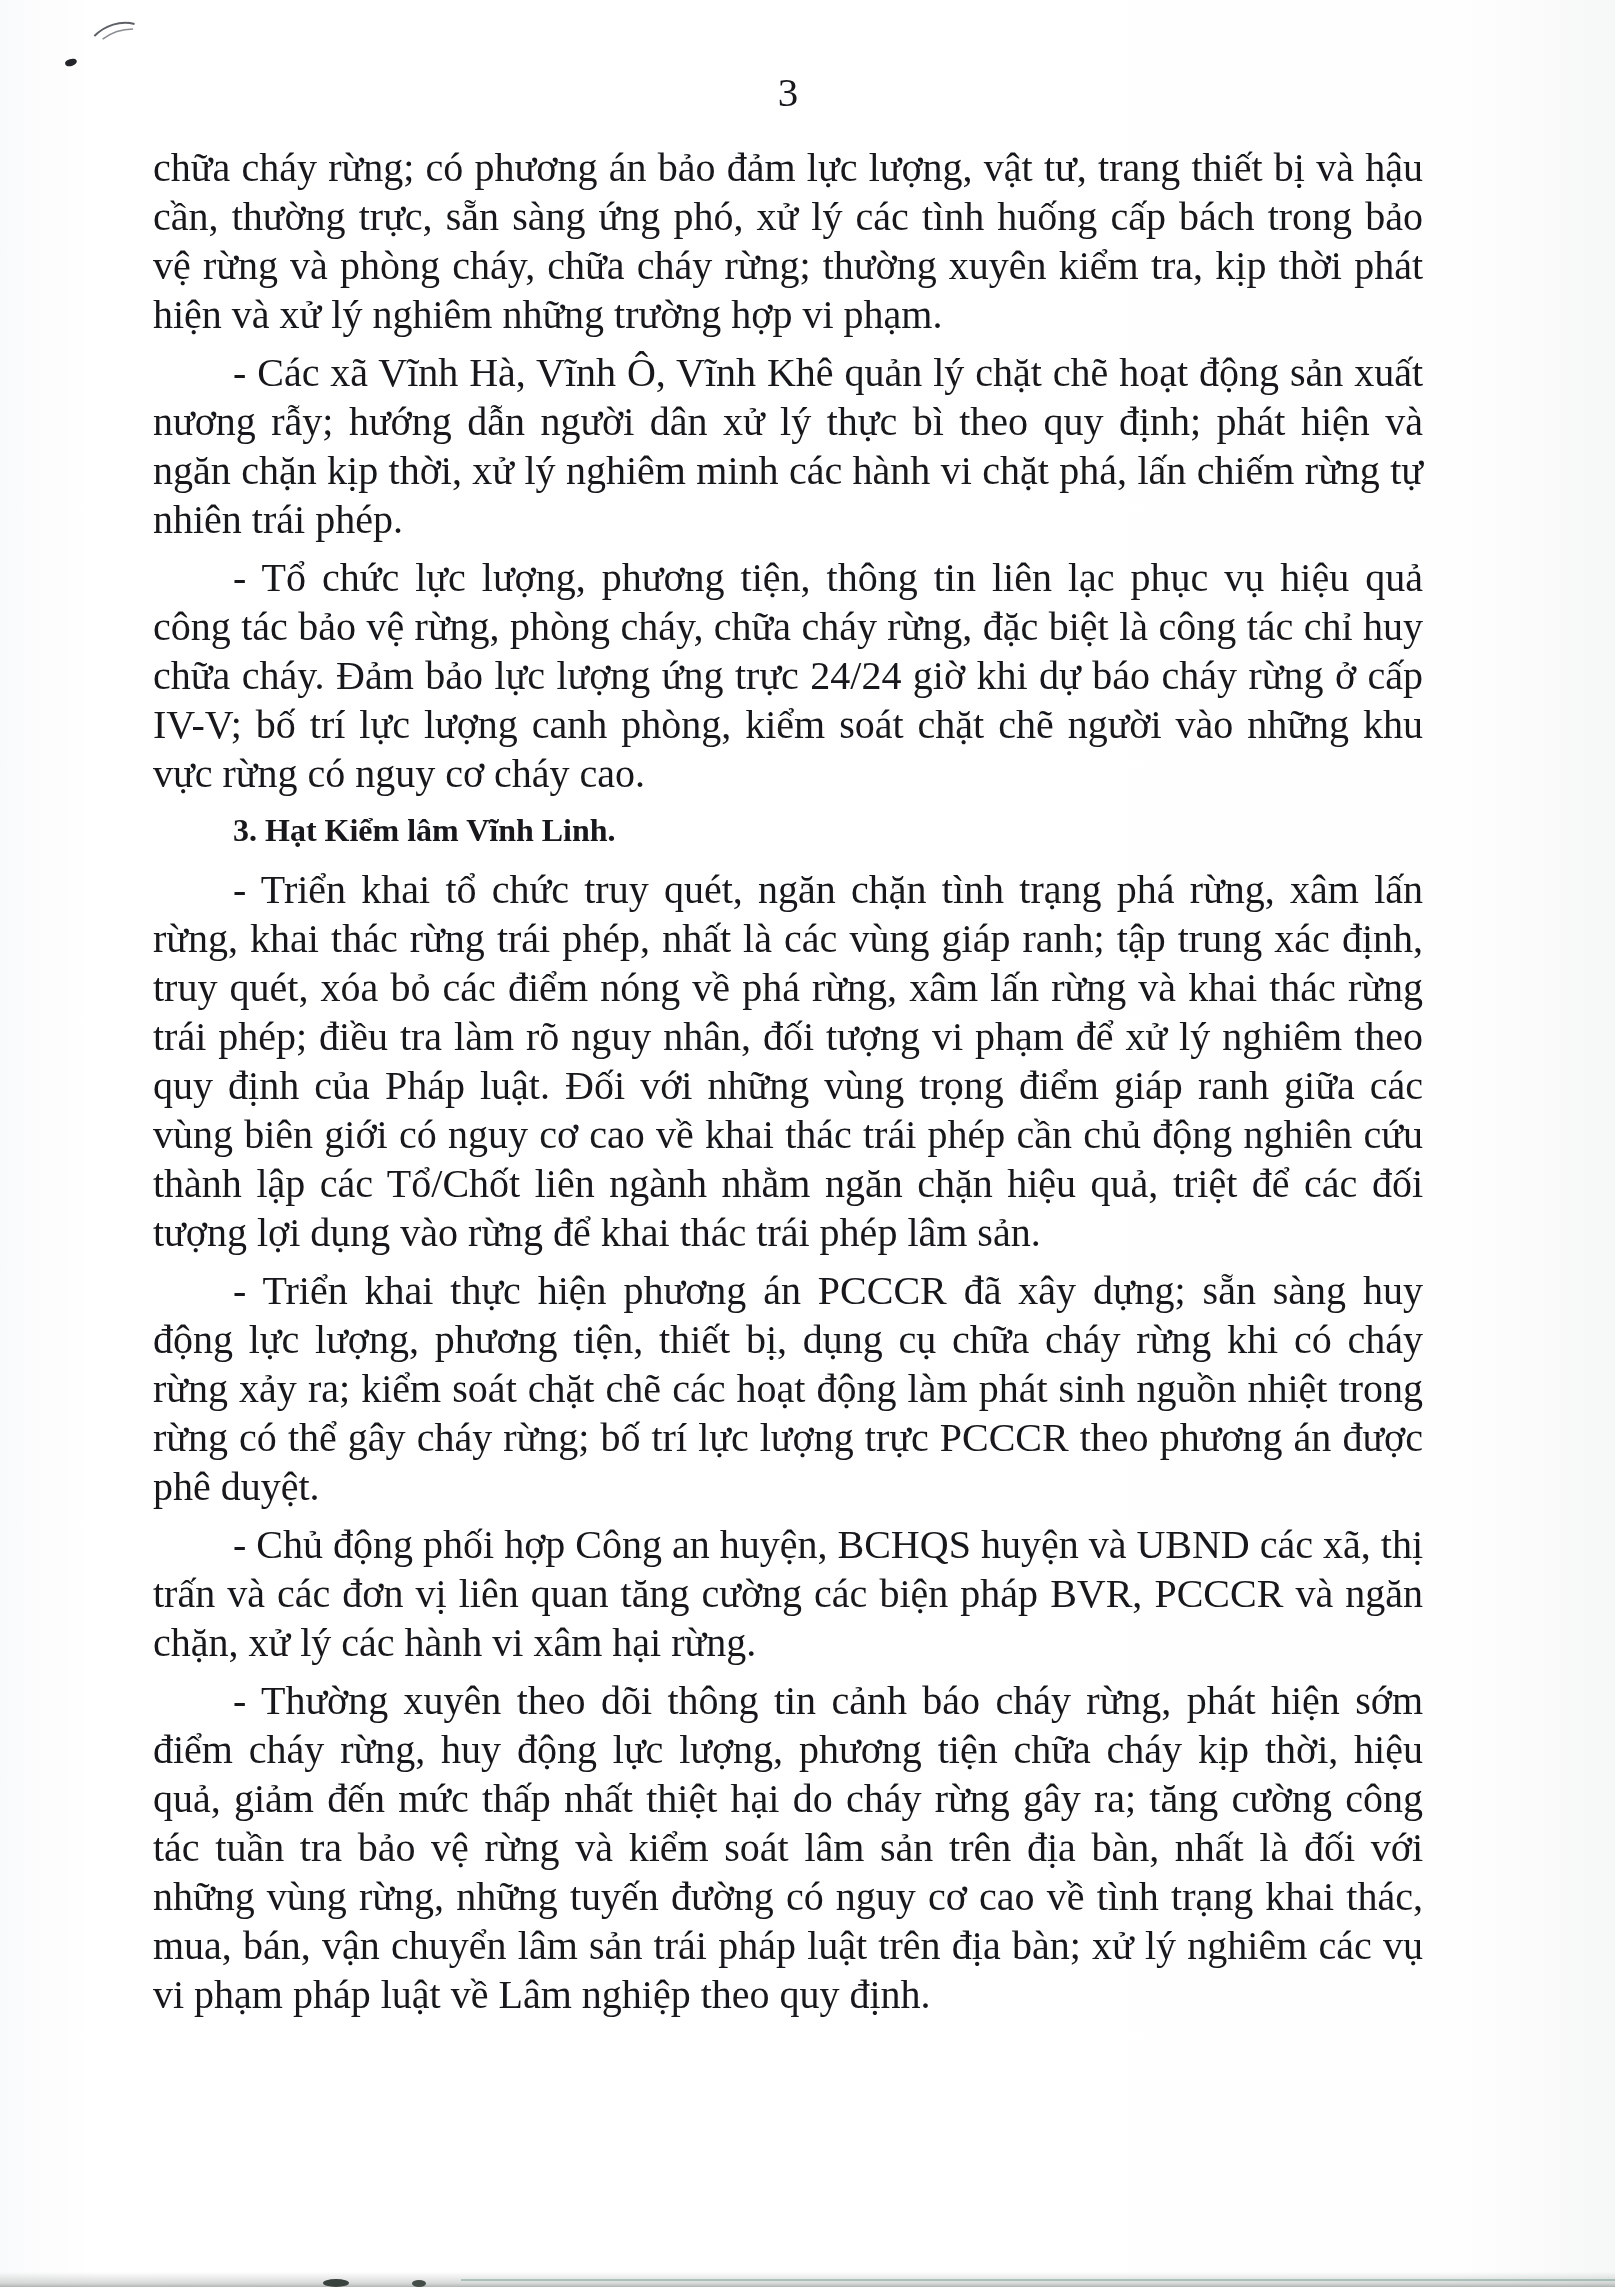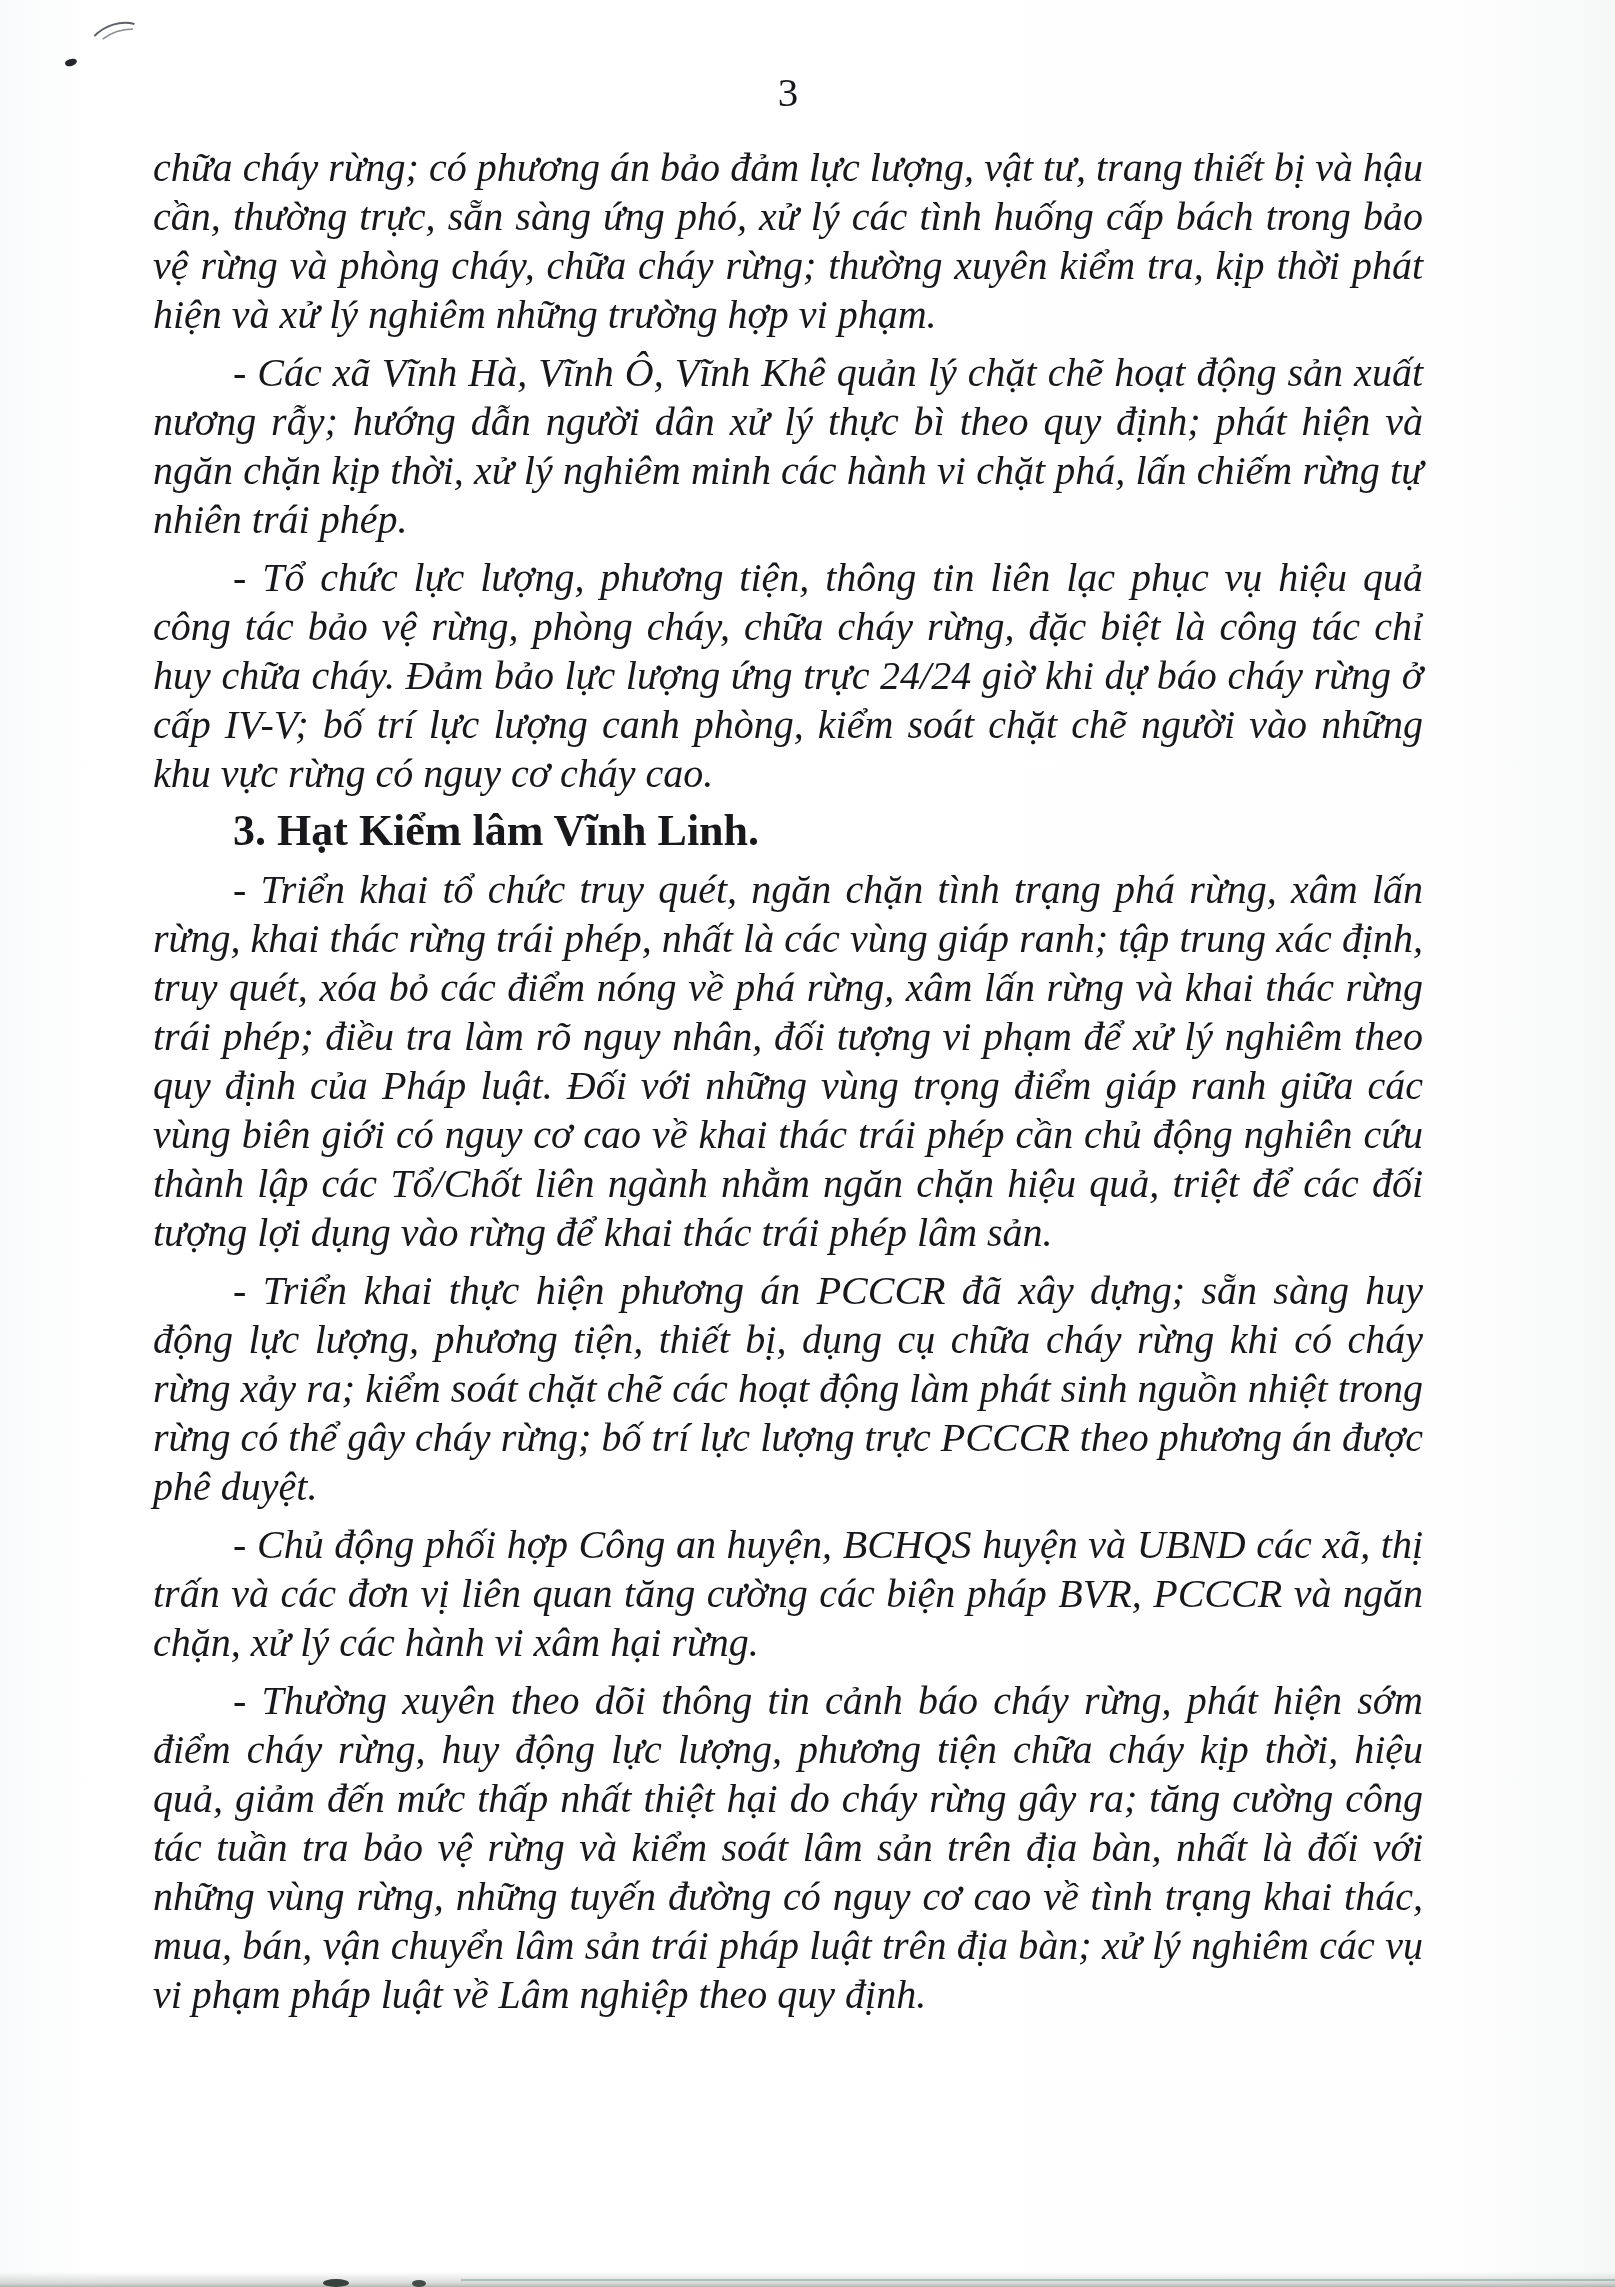--- a/index.html
+++ b/index.html
@@ -33,30 +33,29 @@
     left: 153px;
     top: 143px;
     width: 1270px;
     font-size: 40px;
     line-height: 49px;
     text-align: justify;
   }
   .para {
     margin: 0 0 8.8px 0;
     text-indent: 80px;
-    font-style: italic;
   }
   .para.continuation {
     text-indent: 0;
   }
   .heading {
     margin: 2px 0 9.8px 0;
     text-indent: 80px;
     font-weight: bold;
-    font-size: 44px;
+    font-size: 32px;
     line-height: 49px;
   }
   
   .pen-mark {
     position: absolute;
     left: 90px;
     top: 17.6px;
     transform: rotate(-6deg);
   }
   .ink-dot {

